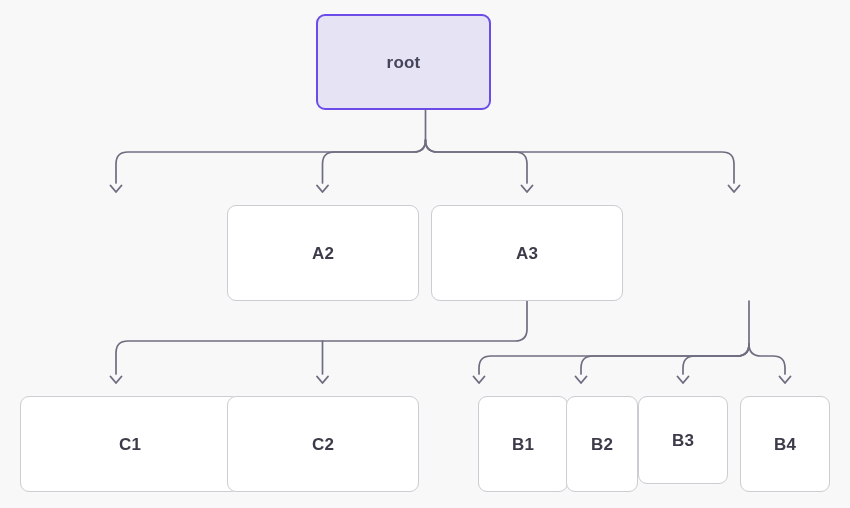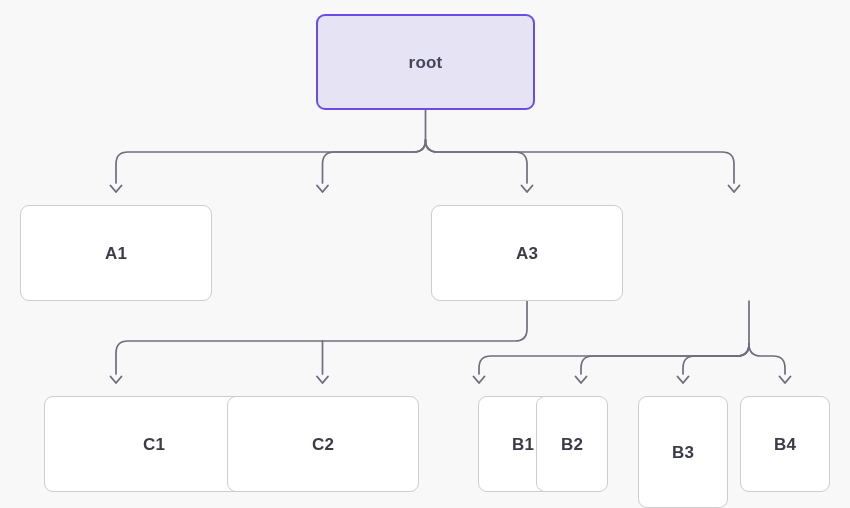--- a/index.html
+++ b/index.html
@@ -96,51 +96,51 @@
       <use href="#arrowhead-glyph" x="734" y="192"></use>
       <use href="#arrowhead-glyph" x="116" y="383"></use>
       <use href="#arrowhead-glyph" x="322.5" y="383"></use>
       <use href="#arrowhead-glyph" x="479" y="383"></use>
       <use href="#arrowhead-glyph" x="581" y="383"></use>
       <use href="#arrowhead-glyph" x="683" y="383"></use>
       <use href="#arrowhead-glyph" x="785" y="383"></use>
     </g>
   </svg>
 
-  <div class="node root-node" style="left:316px; top:14px; width:219px; height:96px;">
+  <div class="node root-node" style="left:316px; top:14px; width:175px; height:96px;">
     <span class="node-label">root</span>
   </div>
 
-  <div class="node" style="left:20px; top:205px; width:192px; height:96px;">
-    <span class="node-label">A1</span>
+
+  <div class="node" style="left:227px; top:205px; width:192px; height:96px;">
+    <span class="node-label">A2</span>
   </div>
-
 
   <div class="node" style="left:431px; top:205px; width:192px; height:96px;border-radius:9px;">
     <span class="node-label">A3</span>
   </div>
 
 
-  <div class="node" style="left:20px; top:396px; width:220px; height:96px;margin-left:24px;">
+  <div class="node" style="left:20px; top:396px; width:220px; height:96px;">
     <span class="node-label">C1</span>
   </div>
 
   <div class="node" style="left:227px; top:396px; width:192px; height:96px;">
     <span class="node-label">C2</span>
   </div>
 
   <div class="node" style="left:434px; top:396px; width:90px; height:96px;margin-left:44px;">
     <span class="node-label">B1</span>
   </div>
 
-  <div class="node" style="left:536px; top:396px; width:72px; height:96px;border-radius:9px;">
+  <div class="node" style="left:566px; top:396px; width:72px; height:96px;border-radius:9px;">
     <span class="node-label">B2</span>
   </div>
 
-  <div class="node" style="left:638px; top:396px; width:90px; height:112px;">
+  <div class="node" style="left:638px; top:396px; width:90px; height:88px;">
     <span class="node-label">B3</span>
   </div>
 
   <div class="node" style="left:740px; top:396px; width:90px; height:96px;">
     <span class="node-label">B4</span>
   </div>
 
 </div>
 
 </body></html>

